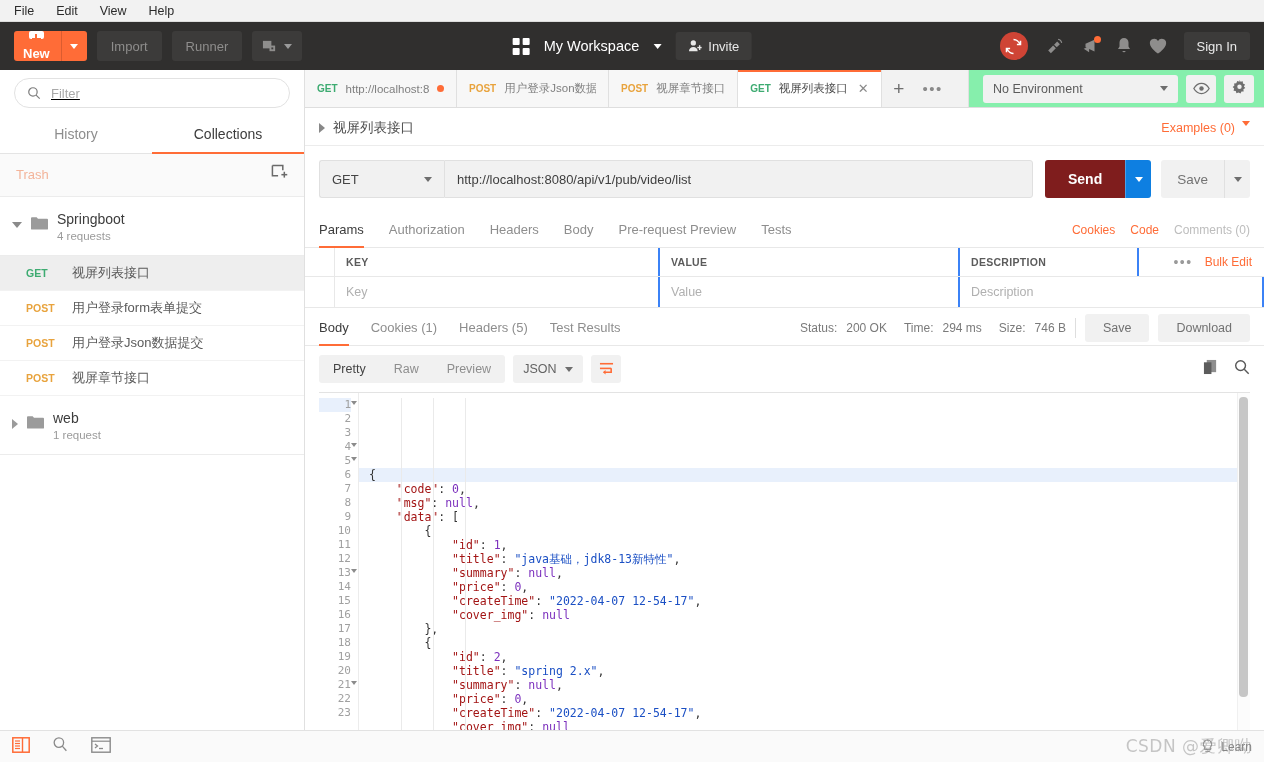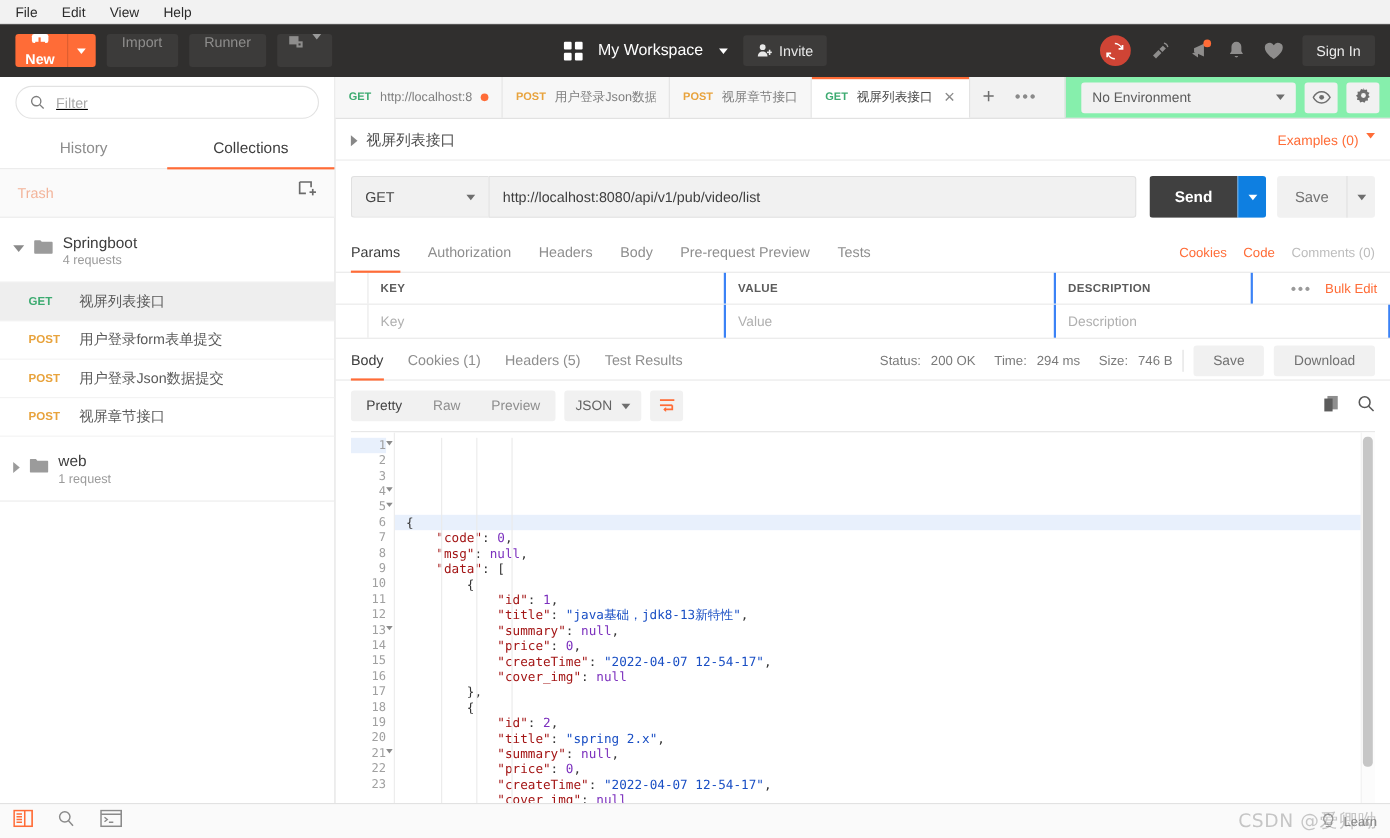--- a/index.html
+++ b/index.html
@@ -45,21 +45,21 @@
   }
   .caret {
     width: 0; height: 0; border-left: 4.5px solid transparent;
     border-right: 4.5px solid transparent; border-top: 5px solid #fff;
   }
   .caret.gray { border-top-color: #9a9a9a; }
   .caret.dark { border-top-color: #6e6e6e; }
 
   .tbtn {
     height: 30px; background: #3c3b3a; border-radius: 3px; color: #8e8d8c;
-    font-size: 13px; display: flex; align-items: flex-start; padding: 0 14px;
+    font-size: 13px; display: flex; align-items: center; padding: 0 14px;
     margin-left: 10px; cursor: pointer;
   }
   .tbtn.iconbtn { padding: 0 10px; gap: 7px; }
 
   .ws-center {
     position: absolute; left: 50%; transform: translateX(-50%);
     display: flex; align-items: center; gap: 14px;
   }
   .grid4 {
     display: grid; grid-template-columns: 7px 7px; grid-template-rows: 7px 7px;
@@ -225,21 +225,21 @@
     flex: 1; background: #f1f1f1; border: 1px solid #e0e0e0;
     border-radius: 0 3px 3px 0; display: flex; align-items: center;
     padding: 0 12px; font-size: 13px; color: #3e3e3e; height: 38px;
     cursor: text;
   }
   .send-btn {
     margin-left: 12px; display: flex; align-items: stretch; height: 38px;
     border-radius: 3px; overflow: hidden; cursor: pointer;
   }
   .send-btn .lbl {
-    background: #404040; color: #fff; font-size: 14px; font-weight: bold;
+    background: #7f1d1d; color: #fff; font-size: 14px; font-weight: bold;
     display: flex; align-items: center; padding: 0 23px;
   }
   .send-btn .cc {
     background: #0e7fe1; width: 26px; display: flex; align-items: center;
     justify-content: center; border-left: 1px solid rgba(255,255,255,.25);
   }
   .save-btn {
     margin-left: 10px; display: flex; align-items: stretch; height: 38px;
     background: #f1f1f1; border-radius: 3px; overflow: hidden;
     cursor: pointer;

